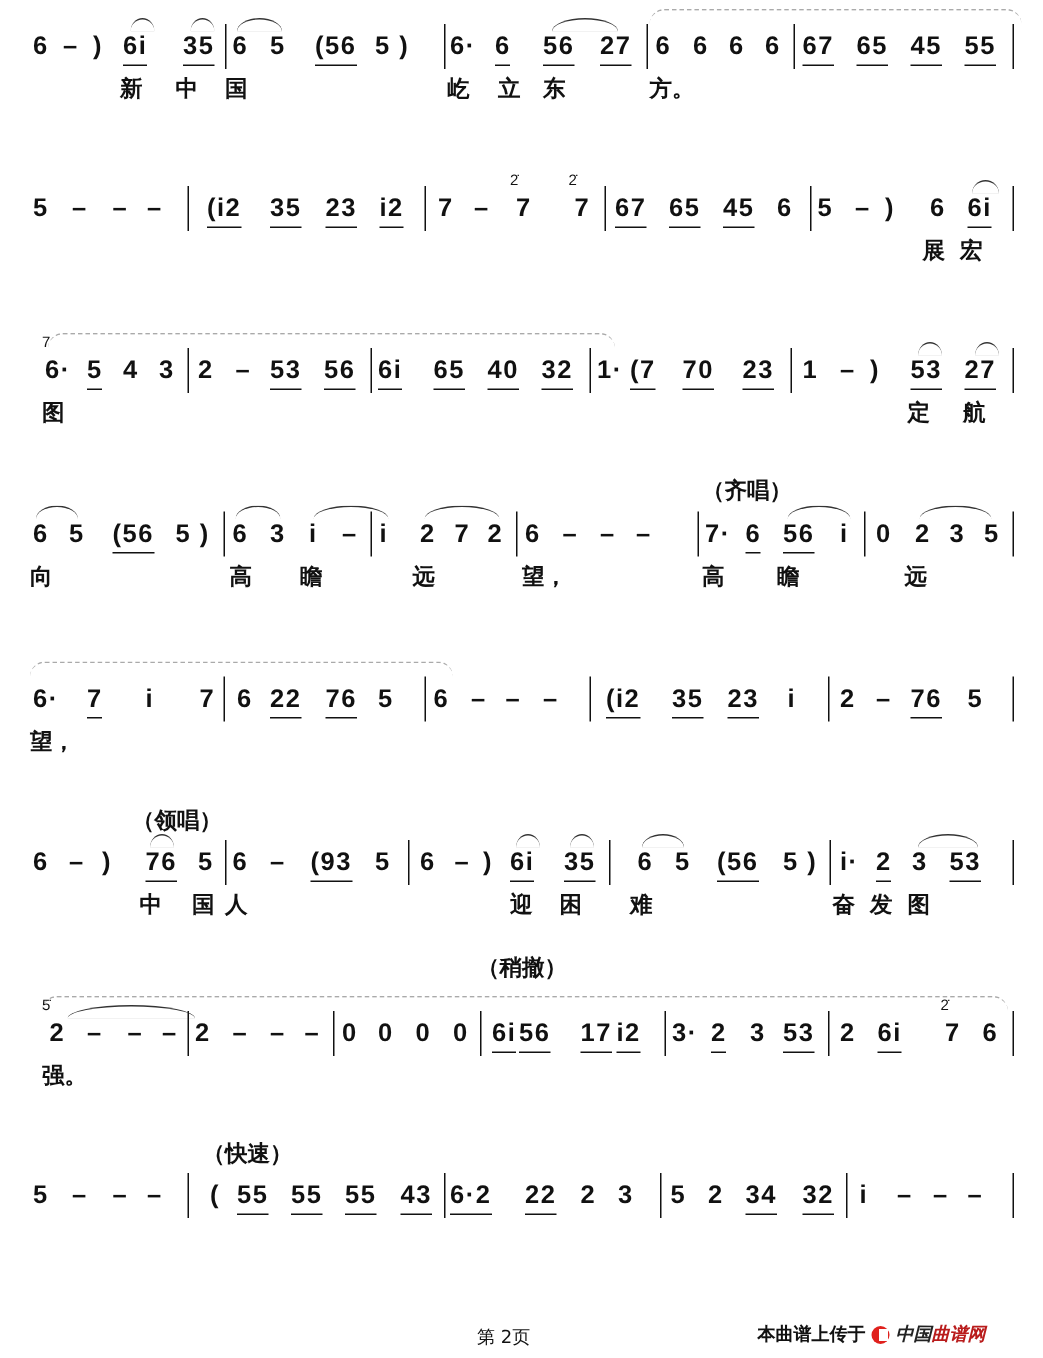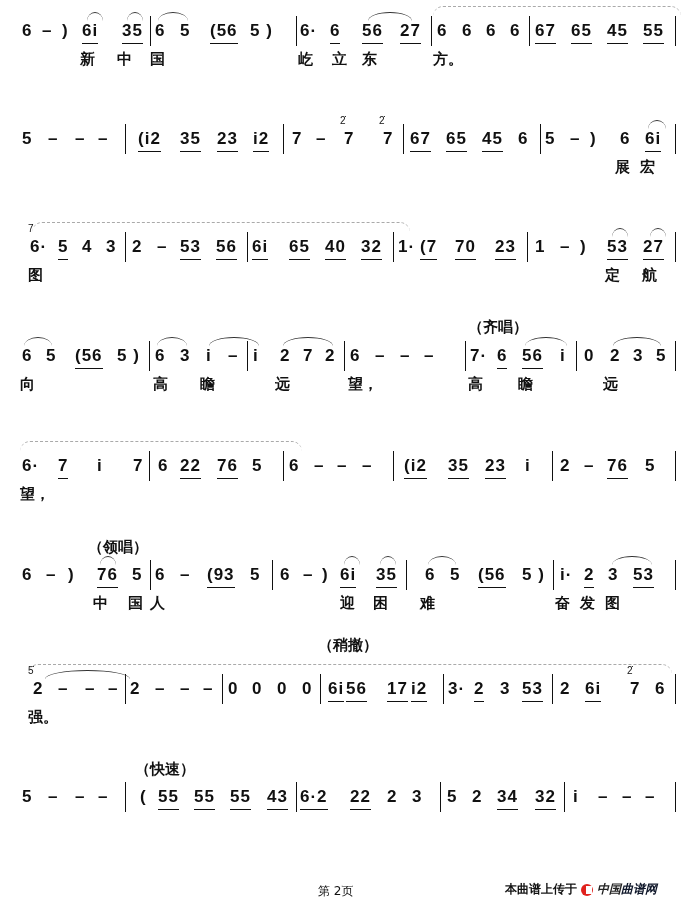--- a/index.html
+++ b/index.html
@@ -15,21 +15,21 @@
            font-weight: bold; white-space: nowrap; }
   .anno { position: absolute; font-family: "DejaVu Sans", sans-serif; font-size: 15px; font-weight: bold; white-space: nowrap; }
   .grace { position: absolute; font-size: 10px; line-height: 10px; text-align: center; }
   .slur { position: absolute; border-top: 1.2px solid #333; border-radius: 50% 50% 0 0 / 100% 100% 0 0; height: 8px; }
   .phrase { position: absolute; border-top: 1px dashed #aaa; border-radius: 10px 10px 0 0; height: 10px; }
   .footer-page { position: absolute; left: 318px; top: 883px; font-size: 12px; font-family: "DejaVu Sans", sans-serif; }
   .footer-src { position: absolute; left: 505px; top: 881px; font-size: 12px; font-weight: bold; font-family: "DejaVu Sans", sans-serif; display: flex; align-items: center; gap: 4px; }
   .logo-mark { display: inline-block; width: 12px; height: 12px; border-radius: 50%; background: #e0211d; position: relative; }
   .logo-mark::after { content: ""; position: absolute; left: 5px; top: 2px; width: 6px; height: 8px; background: #fff; }
   .logo-a { color: #222; font-style: italic; }
-  .logo-b { color: #0f172a; font-style: italic; }
+  .logo-b { color: #b91c1c; font-style: italic; }
 </style>
 </head>
 <body>
 
 <div id="score">
     <div class="system" style="top: 20px; height: 60px;">
       <div class="row">
         <span class="tok" style="left: 22px;">6</span>
         <span class="tok" style="left: 42px;">–</span>
         <span class="tok" style="left: 62px;">)</span>

